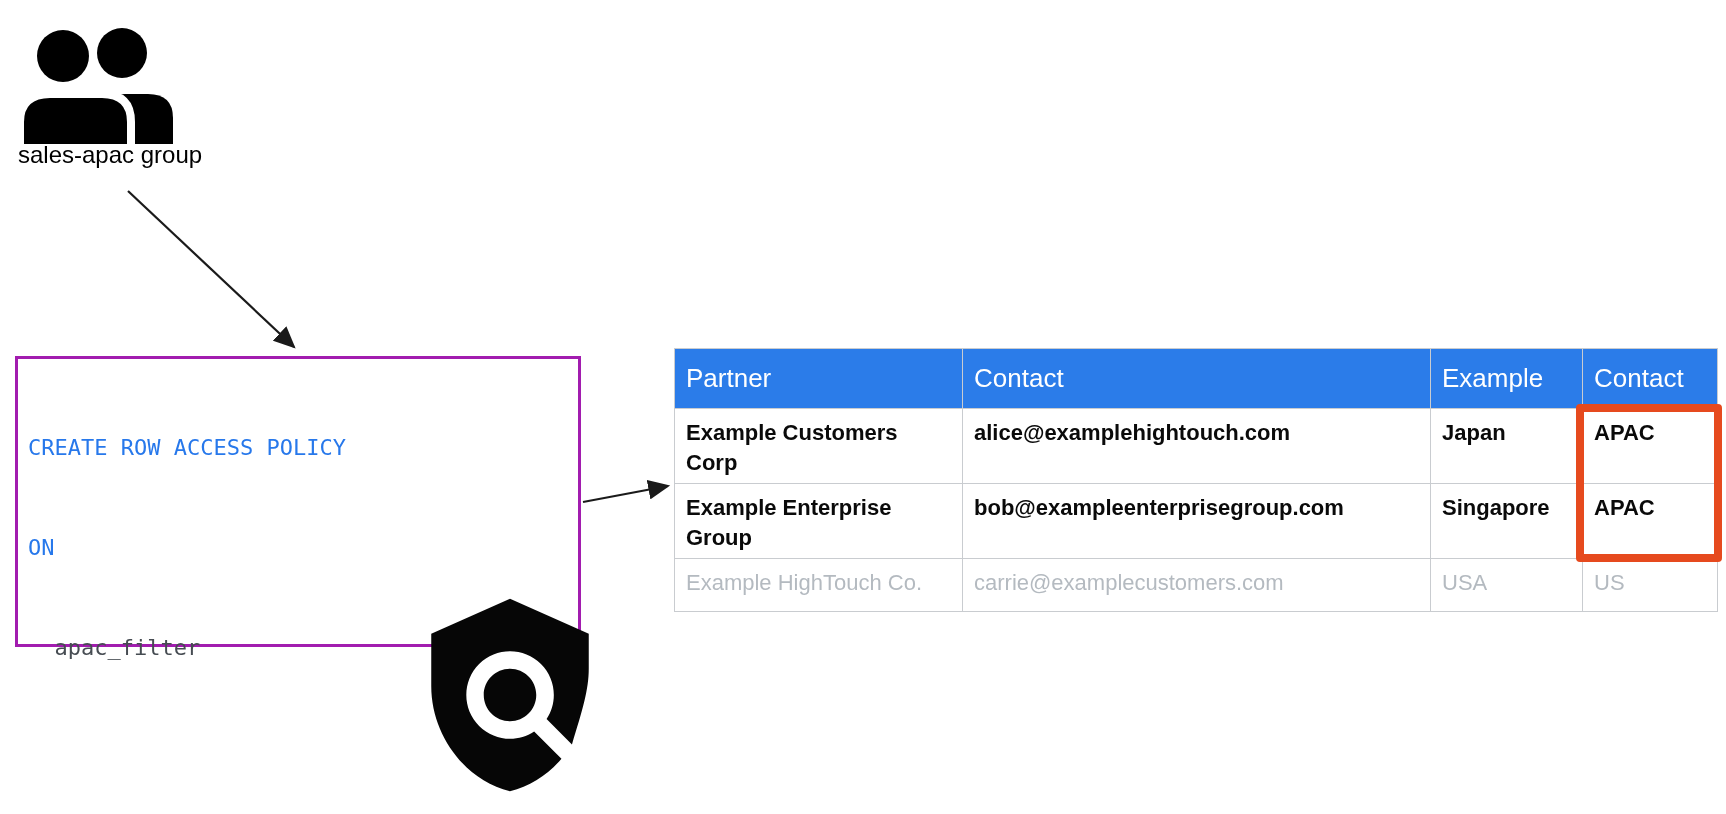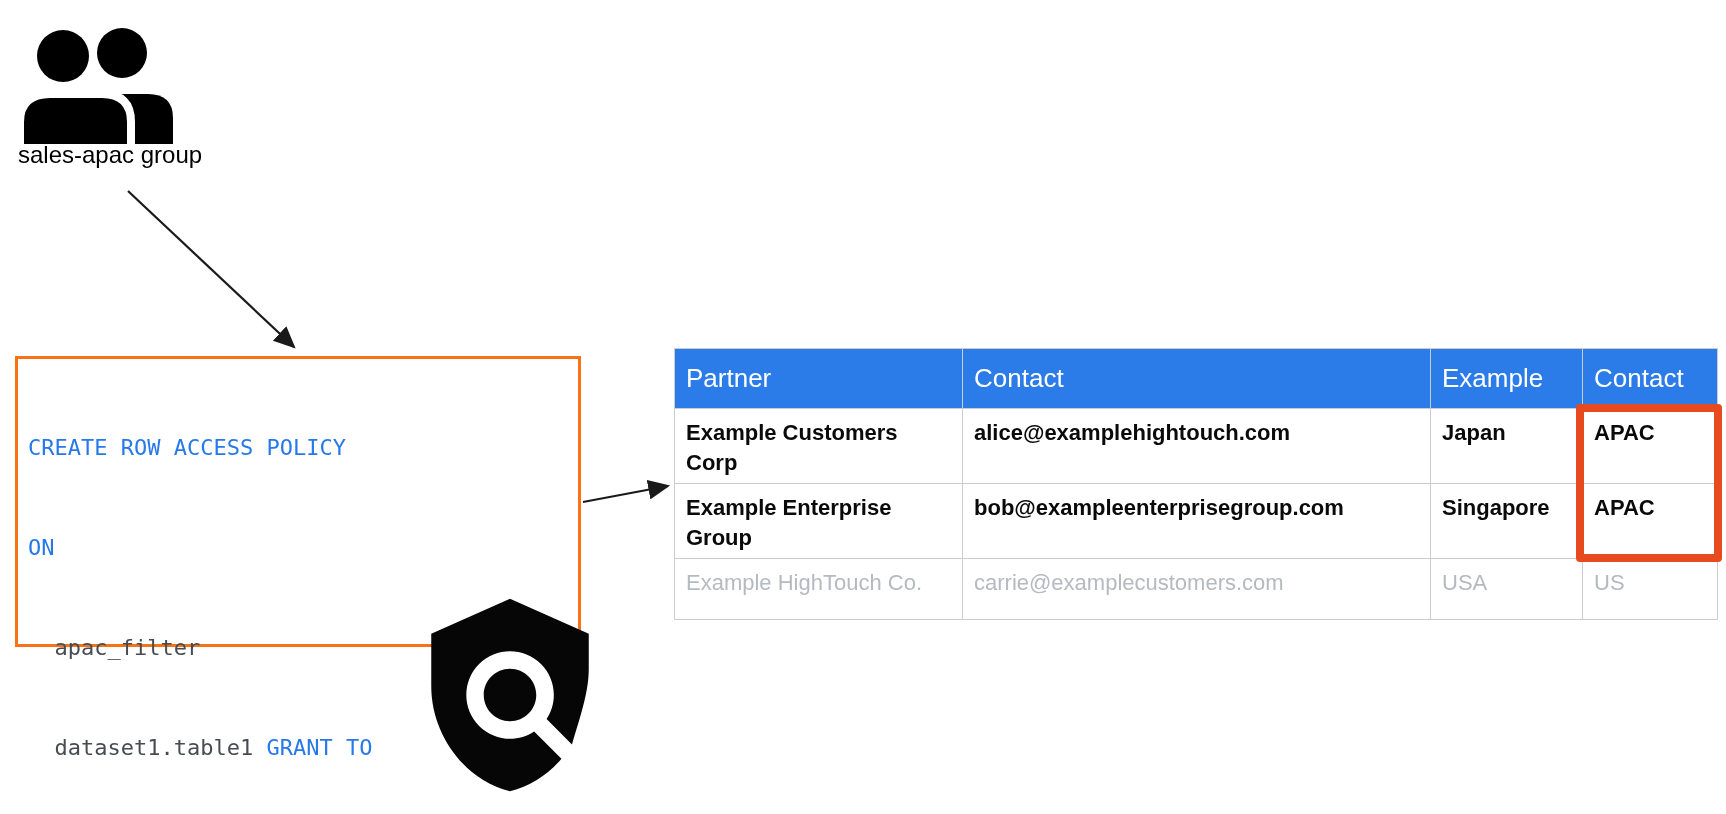--- a/index.html
+++ b/index.html
@@ -27,21 +27,21 @@
   #group-label {
     position: absolute; left: 18px; top: 141px;
     font-size: 24px; color: #000; white-space: nowrap;
   }
   
   #arrows { position: absolute; left: 0; top: 0; width: 1726px; height: 814px; z-index: 2; pointer-events: none; }
   
   #policy-box {
     position: absolute; left: 15px; top: 356px;
     width: 566px; height: 291px;
-    border: 3px solid #f97316; background: #fff; z-index: 1;
+    border: 3px solid #a21caf; background: #fff; z-index: 1;
   }
   #policy-code {
     padding: 5px 0 0 10px;
     font-family: "DejaVu Sans Mono", "Liberation Mono", monospace;
     font-size: 22px; line-height: 33.4px;
     white-space: pre; color: var(--code_plain);
   }
   .tok-keyword { color: var(--keyword_blue); }
   .tok-plain   { color: var(--code_plain); }
   
@@ -90,21 +90,20 @@
     </defs>
     <line x1="128" y1="191" x2="294" y2="347" stroke="#1a1a1a" stroke-width="2.2" marker-end="url(#ah)"></line>
     <line x1="583" y1="502" x2="668" y2="486" stroke="#1a1a1a" stroke-width="2.2" marker-end="url(#ah)"></line>
   </svg>
 
   <div id="policy-box">
     <div id="policy-code">
       <div class="code-line"><span class="tok-keyword">CREATE ROW ACCESS POLICY</span></div>
       <div class="code-line"><span class="tok-keyword">ON</span></div>
       <div class="code-line"><span class="tok-plain">  apac_filter</span></div>
-      <div class="code-line"><span class="tok-plain">  dataset1.table1 </span><span class="tok-keyword">GRANT TO</span></div>
       
       
       
     </div>
   </div>
 
   <svg id="policy-shield" width="210" height="210" viewBox="0 0 24 24">
     <path fill="#060606" d="M21 5 L12 1 L3 5 v6 c0 5.55 3.84 10.74 9 12 c2.3 -0.56 4.33 -1.9 5.88 -3.71 l-3.12 -3.12 c-1.94 1.29 -4.58 1.07 -6.29 -0.64 c-1.95 -1.95 -1.95 -5.12 0 -7.07 c1.95 -1.95 5.12 -1.95 7.07 0 c1.71 1.71 1.93 4.35 0.64 6.29 l2.9 2.9 C20.29 13.69 21 11.38 21 9 V5 Z M12 15 c1.66 0 3 -1.34 3 -3 s-1.34 -3 -3 -3 s-3 1.34 -3 3 s1.34 3 3 3 Z"></path>
   </svg>
 
@@ -130,21 +129,21 @@
           <td>alice@examplehightouch.com</td>
           <td>Japan</td>
           <td>APAC</td>
         </tr>
         <tr class="granted" style="height:75px">
           <td>Example Enterprise Group</td>
           <td>bob@exampleenterprisegroup.com</td>
           <td>Singapore</td>
           <td>APAC</td>
         </tr>
-        <tr class="filtered" style="height:61px">
+        <tr class="filtered" style="height:53px">
           <td>Example HighTouch Co.</td>
           <td>carrie@examplecustomers.com</td>
           <td>USA</td>
           <td>US</td>
         </tr>
       </tbody>
     </table>
   </div>
 
   <div id="region-highlight"></div>

